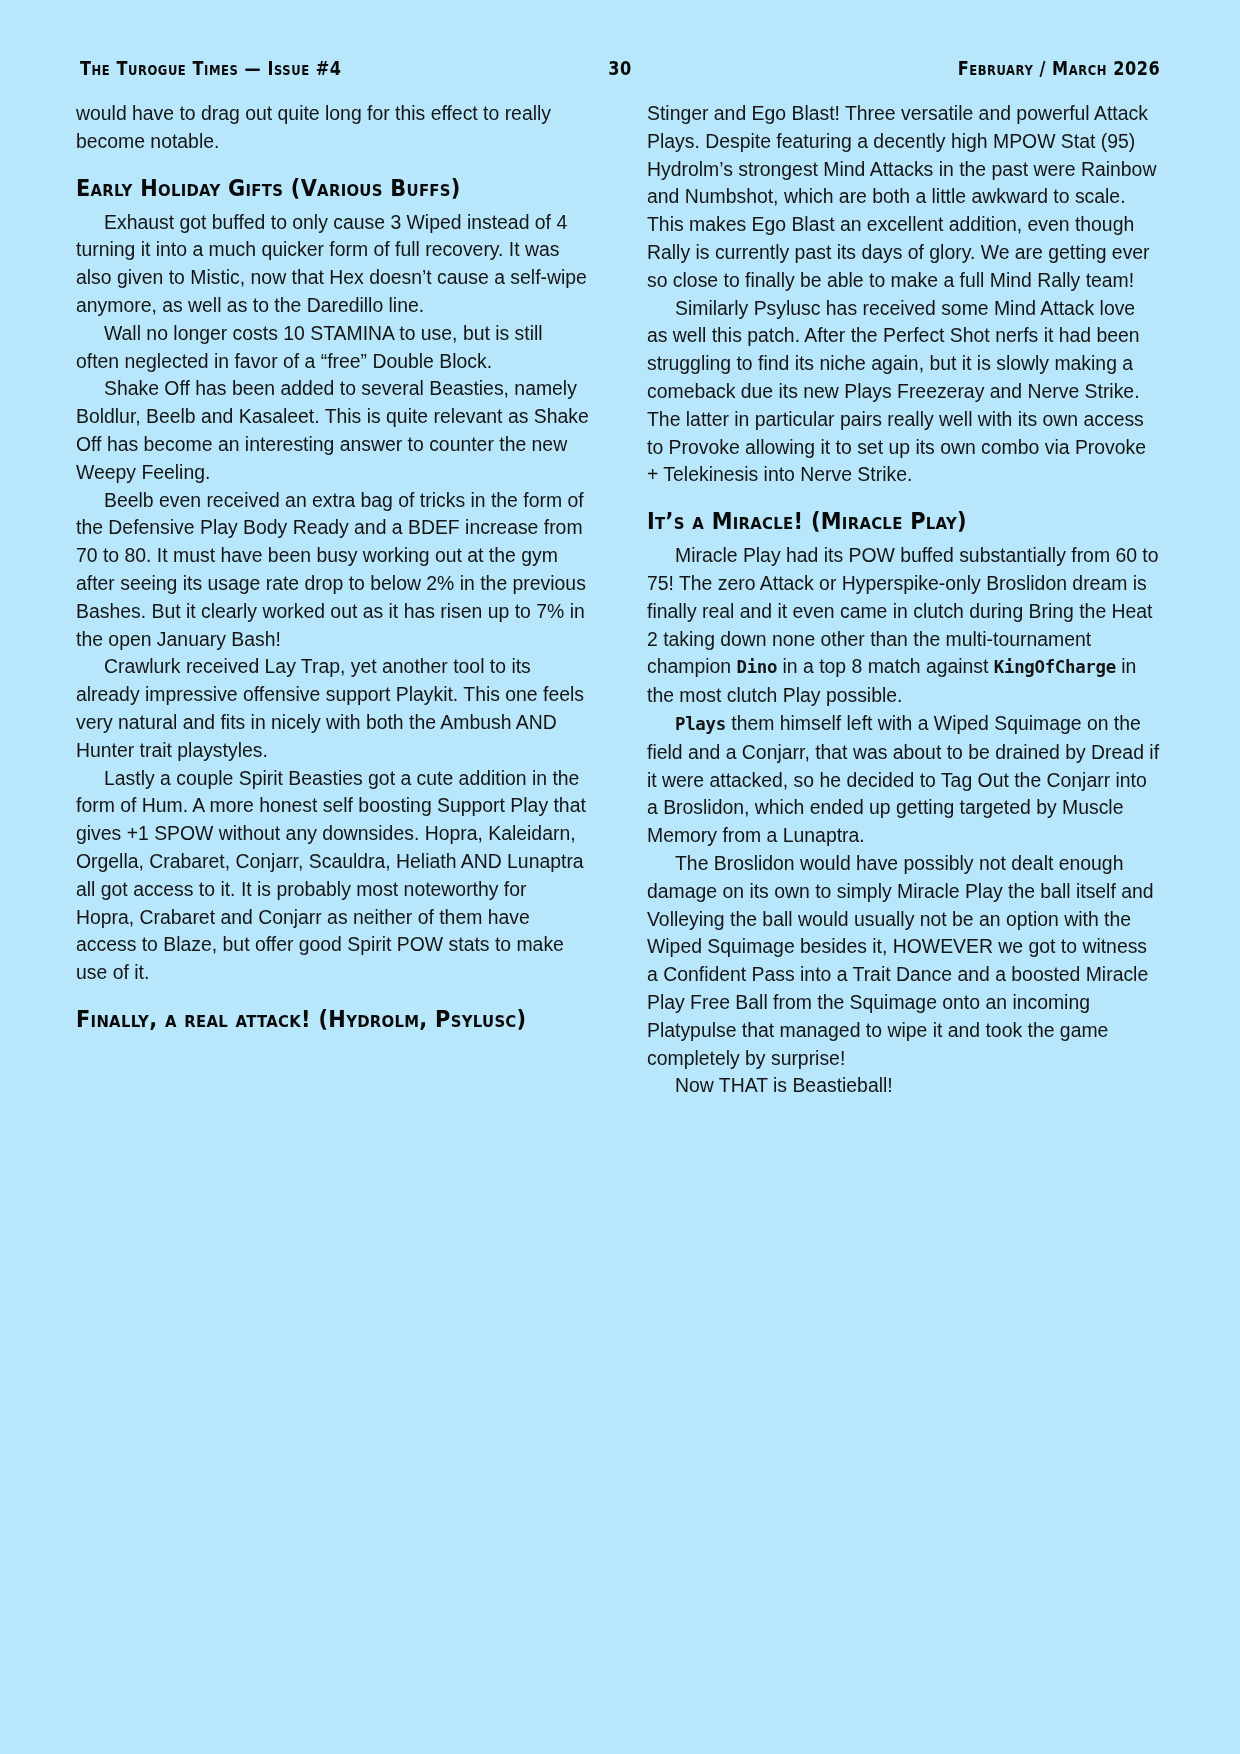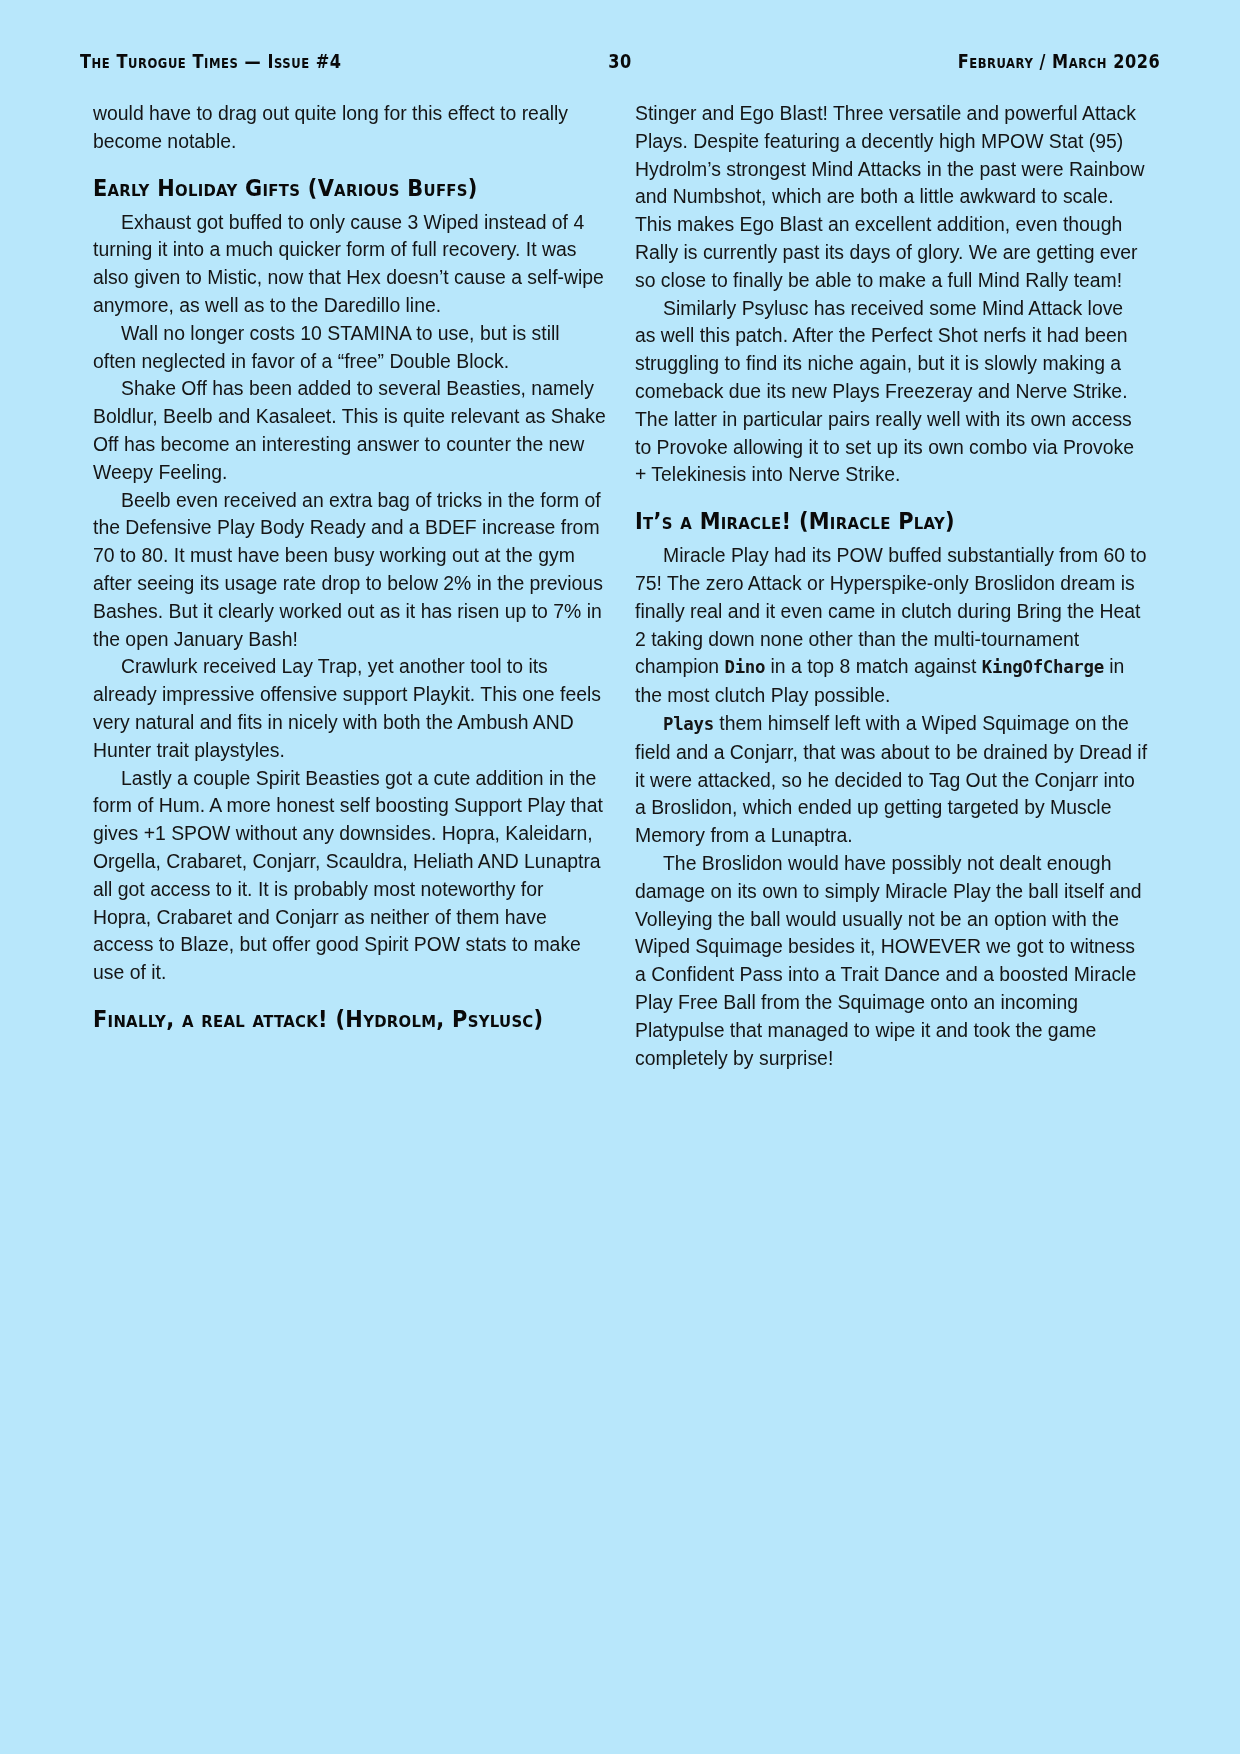--- a/index.html
+++ b/index.html
@@ -25,21 +25,21 @@
   }
 
   
   .running-header {
     position: absolute;
     top: 50px;
     left: 80px;
     right: 80px;
     height: 30px;
     display: flex;
-    align-items: flex-start;
+    align-items: flex-end;
     justify-content: space-between;
   }
   .rh-text {
     font-family: "DejaVu Sans", sans-serif;
     font-weight: 700;
     font-size: 19.5px;
     letter-spacing: 0.6px;
     color: #0a0a0a;
     font-stretch: condensed;
     transform: scaleX(0.92);
@@ -64,25 +64,25 @@
     font-family: "DejaVu Sans", sans-serif;
     font-weight: 700;
     font-variant: small-caps;
     text-transform: none;
   }
 
   
   .columns {
     position: absolute;
     top: 100px;
-    left: 93px;
+    left: 76px;
     width: 1080px;
     height: 1560px;
     display: flex;
-    gap: 28px;
+    gap: 57px;
   }
   .col {
     width: 514px;
     flex: 0 0 514px;
   }
 
   p.body {
     margin: 0;
     font-family: "Liberation Sans", sans-serif;
     font-size: 19.4px;
@@ -138,16 +138,17 @@
         <p class="body indent">Lastly a couple Spirit Beasties got a cute addition in the form of Hum. A more honest self boosting Support Play that gives +1 SPOW without any downsides. Hopra, Kaleidarn, Orgella, Crabaret, Conjarr, Scauldra, Heliath AND Lunaptra all got access to it. It is probably most noteworthy for Hopra, Crabaret and Conjarr as neither of them have access to Blaze, but offer good Spirit POW stats to make use of it.</p>
         <h2 class="section">Finally, a real attack! (Hydrolm, Psylusc)</h2>
       </div>
     <div class="col" id="col-right">
         <p class="body first">Stinger and Ego Blast! Three versatile and powerful Attack Plays. Despite featuring a decently high MPOW Stat (95) Hydrolm’s strongest Mind Attacks in the past were Rainbow and Numbshot, which are both a little awkward to scale. This makes Ego Blast an excellent addition, even though Rally is currently past its days of glory. We are getting ever so close to finally be able to make a full Mind Rally team!</p>
         <p class="body indent">Similarly Psylusc has received some Mind Attack love as well this patch. After the Perfect Shot nerfs it had been struggling to find its niche again, but it is slowly making a comeback due its new Plays Freezeray and Nerve Strike. The latter in particular pairs really well with its own access to Provoke allowing it to set up its own combo via Provoke + Telekinesis into Nerve Strike.</p>
         <h2 class="section">It’s a Miracle! (Miracle Play)</h2>
         <p class="body indent"><span>Miracle Play had its POW buffed substantially from 60 to 75! The zero Attack or Hyperspike-only Broslidon dream is finally real and it even came in clutch during Bring the Heat 2 taking down none other than the multi-tournament champion </span><span class="mono">Dino</span><span> in a top 8 match against </span><span class="mono">KingOfCharge</span><span> in the most clutch Play possible.</span></p>
         <p class="body indent"><span class="mono">Plays</span><span> them himself left with a Wiped Squimage on the field and a Conjarr, that was about to be drained by Dread if it were attacked, so he decided to Tag Out the Conjarr into a Broslidon, which ended up getting targeted by Muscle Memory from a Lunaptra.</span></p>
         <p class="body indent"> The Broslidon would have possibly not dealt enough damage on its own to simply Miracle Play the ball itself and Volleying the ball would usually not be an option with the Wiped Squimage besides it, HOWEVER we got to witness a Confident Pass into a Trait Dance and a boosted Miracle Play Free Ball from the Squimage onto an incoming Platypulse that managed to wipe it and took the game completely by surprise!</p>
+        <p class="body indent">Now THAT is Beastieball!</p>
       </div>
   </div>
 
 </div>
 
 </body></html>

